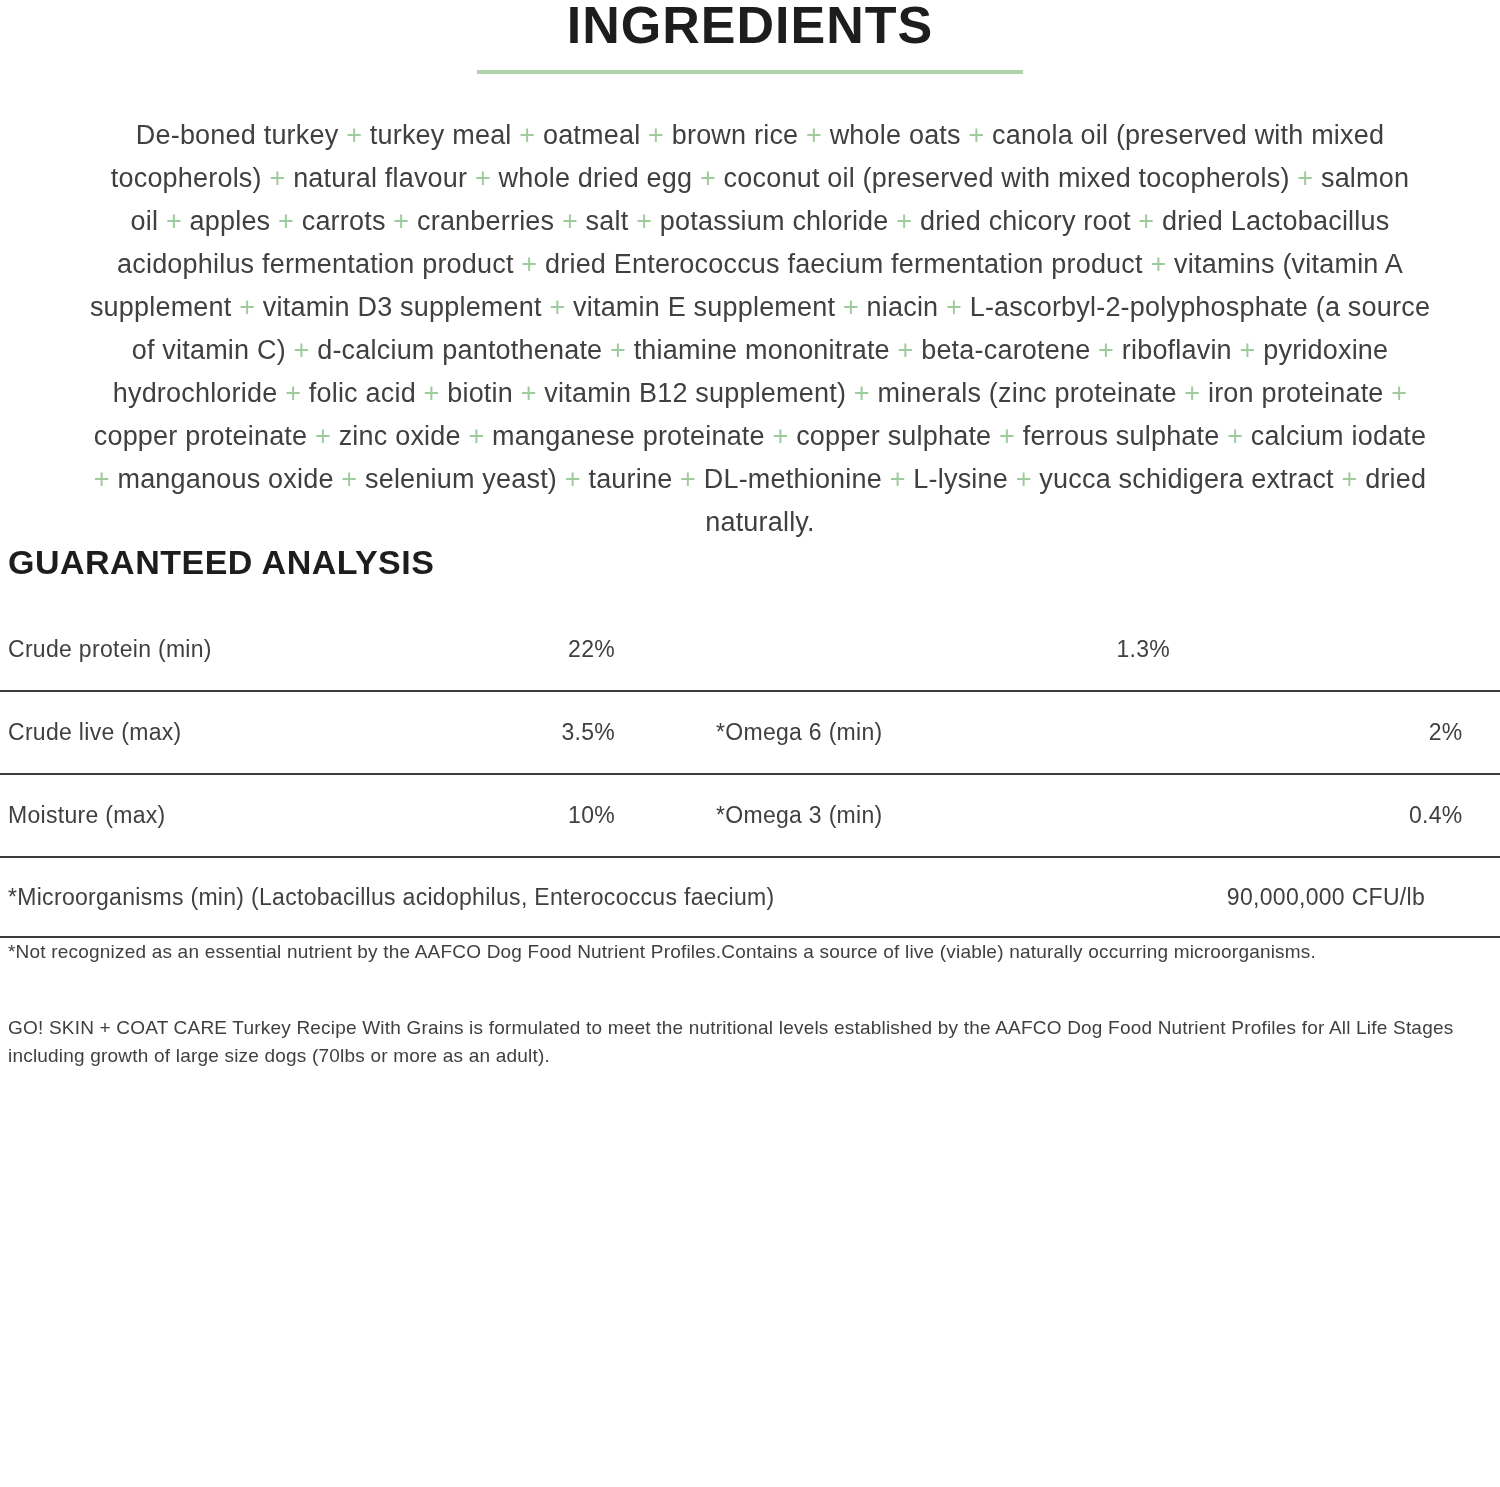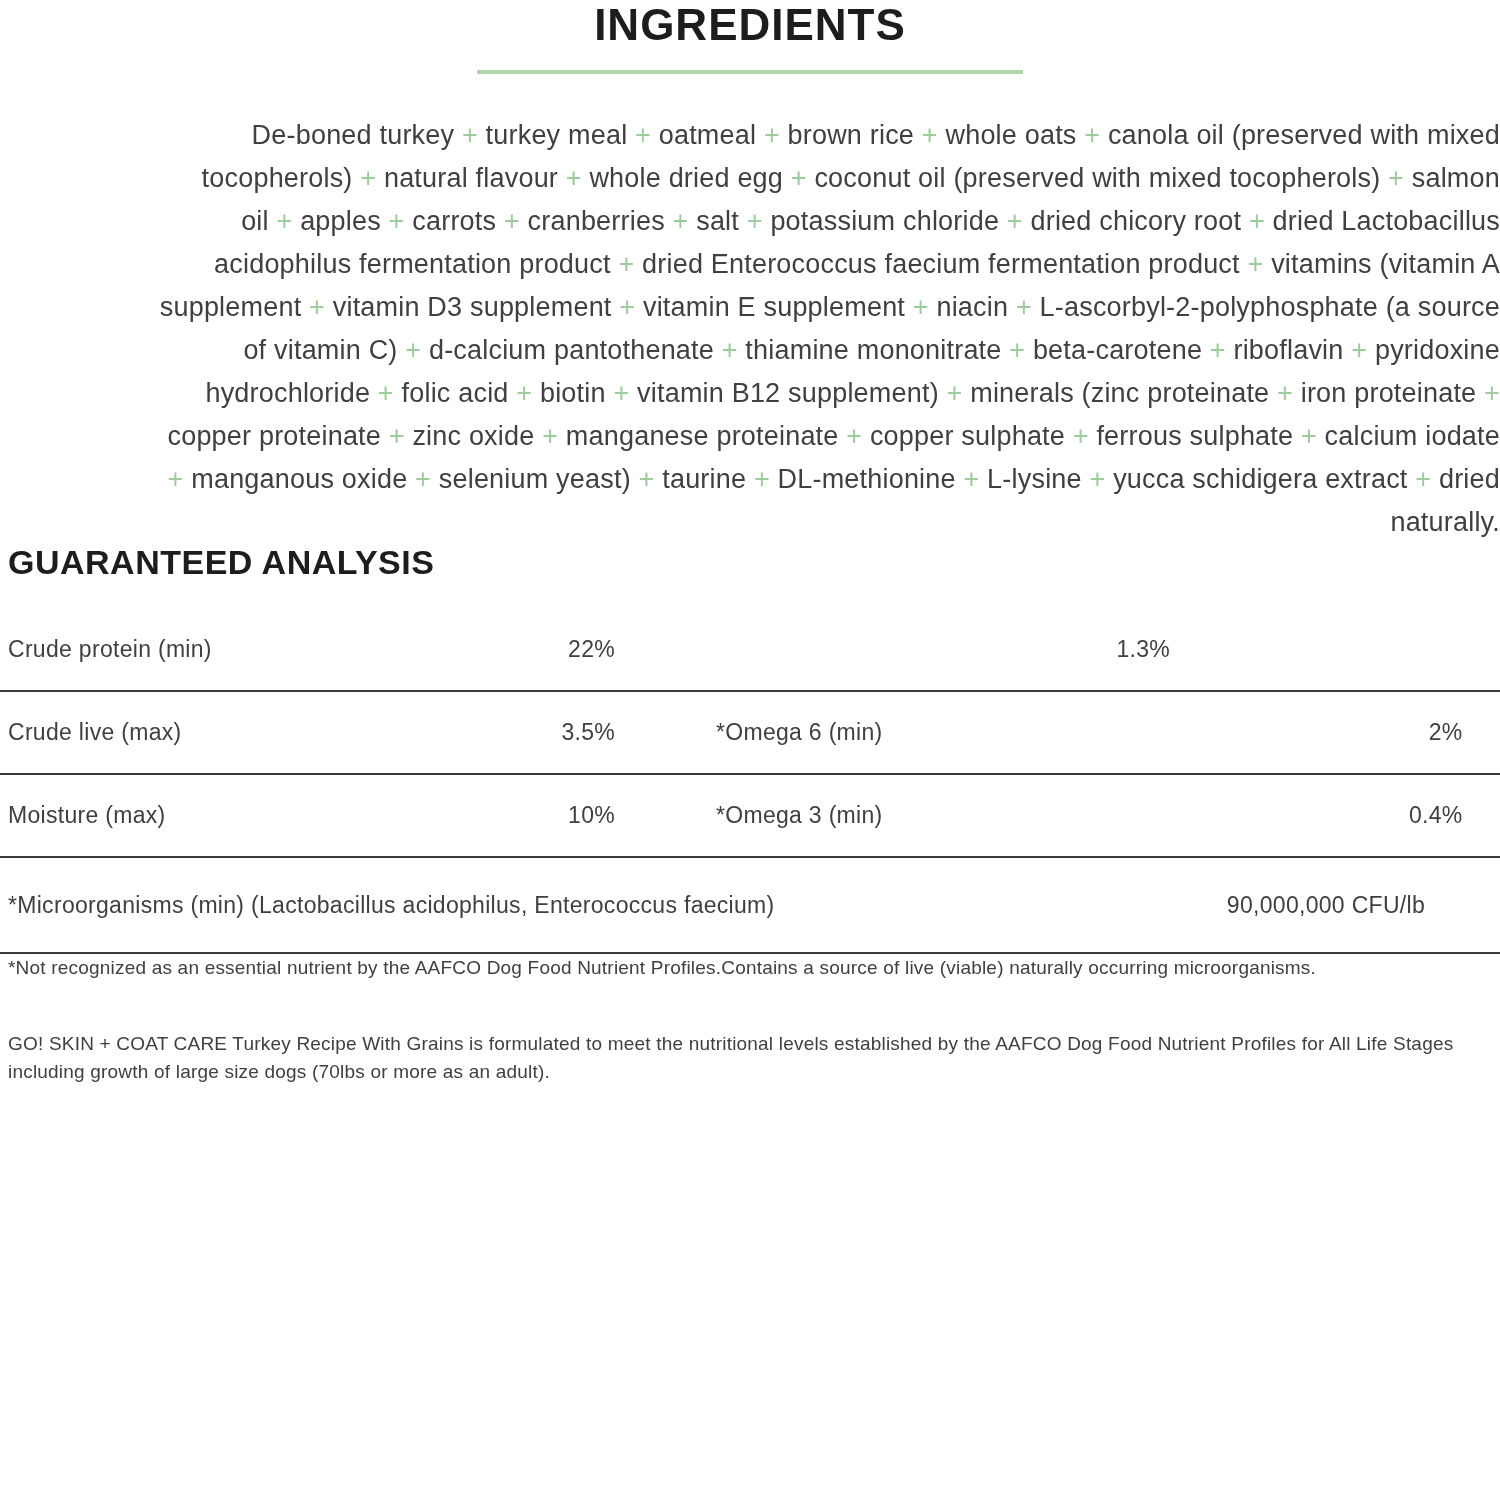--- a/index.html
+++ b/index.html
@@ -14,38 +14,38 @@
   html,body{width:1500px;height:1487px;overflow:hidden;}
   body{
     background:var(--bg);
     color:var(--text_color);
     font-family:"Liberation Sans","DejaVu Sans",sans-serif;
   }
   
   .ingredients-section{padding-top:2px;}
   .ingredients-title{
     text-align:center;
-    font-size:44px;
+    font-size:52px;
     font-weight:800;
     letter-spacing:1px;
     line-height:46px;
     color:var(--heading_color);
   }
   .green-rule{
     width:546px;height:4px;
     background:var(--rule_green);
     margin:22px auto 0 auto;
   }
   .ingredients-text{
     margin-top:40px;
     font-size:27px;
     font-weight:300;
     line-height:43px;
     letter-spacing:0.2px;
-    text-align:right;
+    text-align:center;
     color:var(--text_color);
     margin-left:20px;
   }
   .ingredients-text .ing-line{white-space:nowrap;}
   .ingredients-text .plus{color:var(--accent_green);}
   
   .analysis-title{
     padding-left:8px;
     font-size:34px;
     font-weight:800;
@@ -63,21 +63,21 @@
     font-size:23px;
     font-weight:300;
     letter-spacing:0.3px;
   }
   .analysis-row .label{padding-left:8px;text-align:left;}
   .analysis-row .value{text-align:right;}
   .analysis-fullrow{
     display:flex;
     justify-content:space-between;
     align-items:center;
-    height:96px;
+    height:80px;
     border-bottom:2px solid var(--line_color);
     padding:0 75px 0 8px;
     font-size:23px;
     font-weight:300;
     letter-spacing:0.3px;
   }
   
   .footnote-1{
     padding:0 8px;
     font-size:19px;

